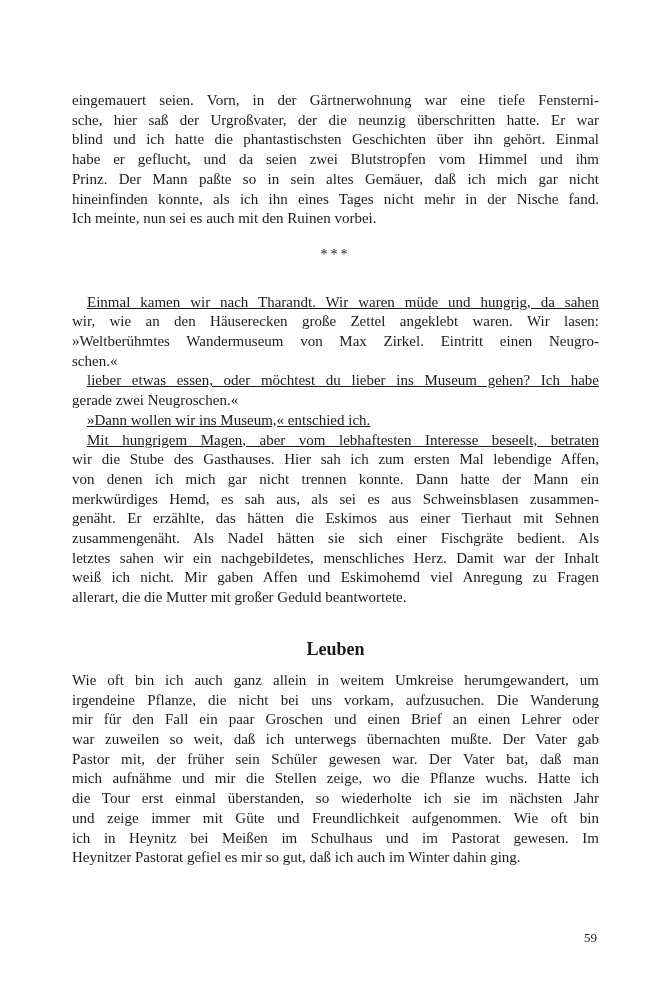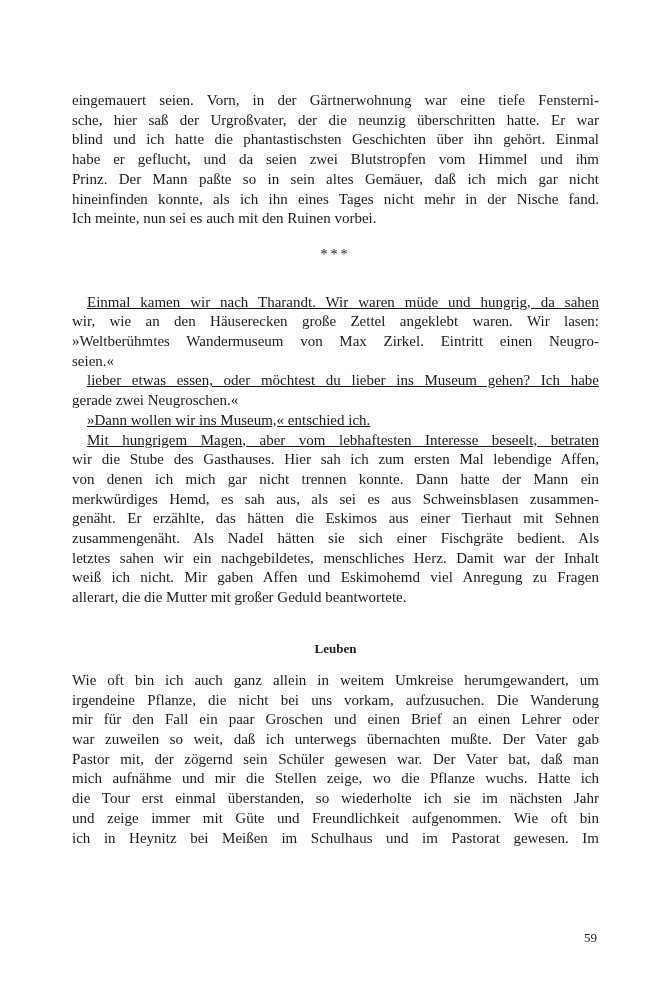--- a/index.html
+++ b/index.html
@@ -41,21 +41,21 @@
     text-decoration: underline;
   }
   .separator {
     font-size: 14px;
     line-height: 19.7px;
     text-align: center;
     letter-spacing: 3px;
     margin: 16px 0 28px 0;
   }
   .heading {
-    font-size: 13px;
+    font-size: 18px;
     font-weight: bold;
     line-height: 20px;
     text-align: center;
     margin: 31px 0 12px 0;
   }
   .page-number {
     position: absolute;
     top: 930px;
     right: 63px;
     font-size: 13px;
@@ -75,21 +75,21 @@
         <div class="line">habe er geflucht, und da seien zwei Blutstropfen vom Himmel und ihm</div>
         <div class="line">Prinz. Der Mann paßte so in sein altes Gemäuer, daß ich mich gar nicht</div>
         <div class="line">hineinfinden konnte, als ich ihn eines Tages nicht mehr in der Nische fand.</div>
         <div class="line last-line">Ich meinte, nun sei es auch mit den Ruinen vorbei.</div>
       </div>
       <div class="separator">***</div>
       <div class="para indent">
         <div class="line">Einmal kamen wir nach Tharandt. Wir waren müde und hungrig, da sahen</div>
         <div class="line">wir, wie an den Häuserecken große Zettel angeklebt waren. Wir lasen:</div>
         <div class="line">»Weltberühmtes Wandermuseum von Max Zirkel. Eintritt einen Neugro-</div>
-        <div class="line last-line">seien.«</div>
+        <div class="line last-line">schen.«</div>
       </div>
       <div class="para indent">
         <div class="line">lieber etwas essen, oder möchtest du lieber ins Museum gehen? Ich habe</div>
         <div class="line last-line">gerade zwei Neugroschen.«</div>
       </div>
       <div class="para indent">
         <div class="line last-line">»Dann wollen wir ins Museum,« entschied ich.</div>
       </div>
       <div class="para indent">
         <div class="line">Mit hungrigem Magen, aber vom lebhaftesten Interesse beseelt, betraten</div>
@@ -101,21 +101,22 @@
         <div class="line">letztes sahen wir ein nachgebildetes, menschliches Herz. Damit war der Inhalt</div>
         <div class="line">weiß ich nicht. Mir gaben Affen und Eskimohemd viel Anregung zu Fragen</div>
         <div class="line last-line">allerart, die die Mutter mit großer Geduld beantwortete.</div>
       </div>
       <div class="heading">Leuben</div>
       <div class="para">
         <div class="line">Wie oft bin ich auch ganz allein in weitem Umkreise herumgewandert, um</div>
         <div class="line">irgendeine Pflanze, die nicht bei uns vorkam, aufzusuchen. Die Wanderung</div>
         <div class="line">mir für den Fall ein paar Groschen und einen Brief an einen Lehrer oder</div>
         <div class="line">war zuweilen so weit, daß ich unterwegs übernachten mußte. Der Vater gab</div>
-        <div class="line">Pastor mit, der zögernd sein Schüler gewesen war. Der Vater bat, daß man</div>
+        <div class="line">Pastor mit, der früher sein Schüler gewesen war. Der Vater bat, daß man</div>
         <div class="line">mich aufnähme und mir die Stellen zeige, wo die Pflanze wuchs. Hatte ich</div>
         <div class="line">die Tour erst einmal überstanden, so wiederholte ich sie im nächsten Jahr</div>
         <div class="line">und zeige immer mit Güte und Freundlichkeit aufgenommen. Wie oft bin</div>
         <div class="line">ich in Heynitz bei Meißen im Schulhaus und im Pastorat gewesen. Im</div>
+        <div class="line last-line">Heynitzer Pastorat gefiel es mir so gut, daß ich auch im Winter dahin ging.</div>
       </div>
     </div>
   <div class="page-number">59</div>
 </div>
 
 </body></html>

